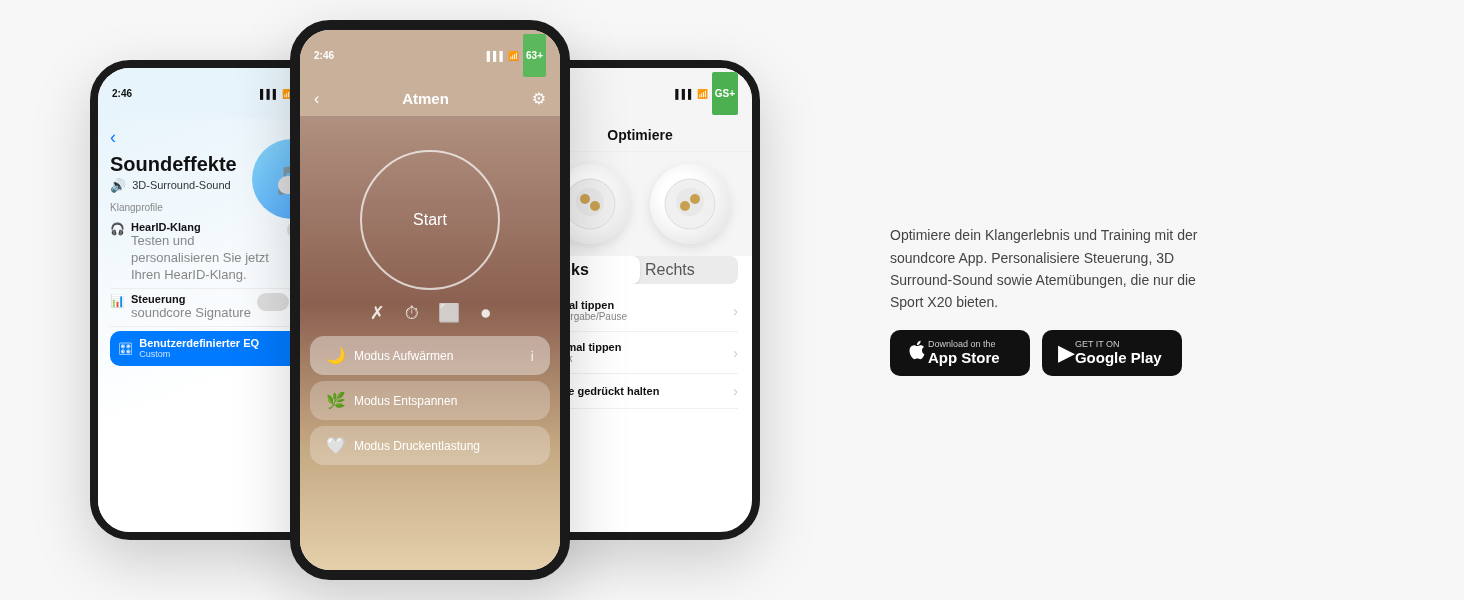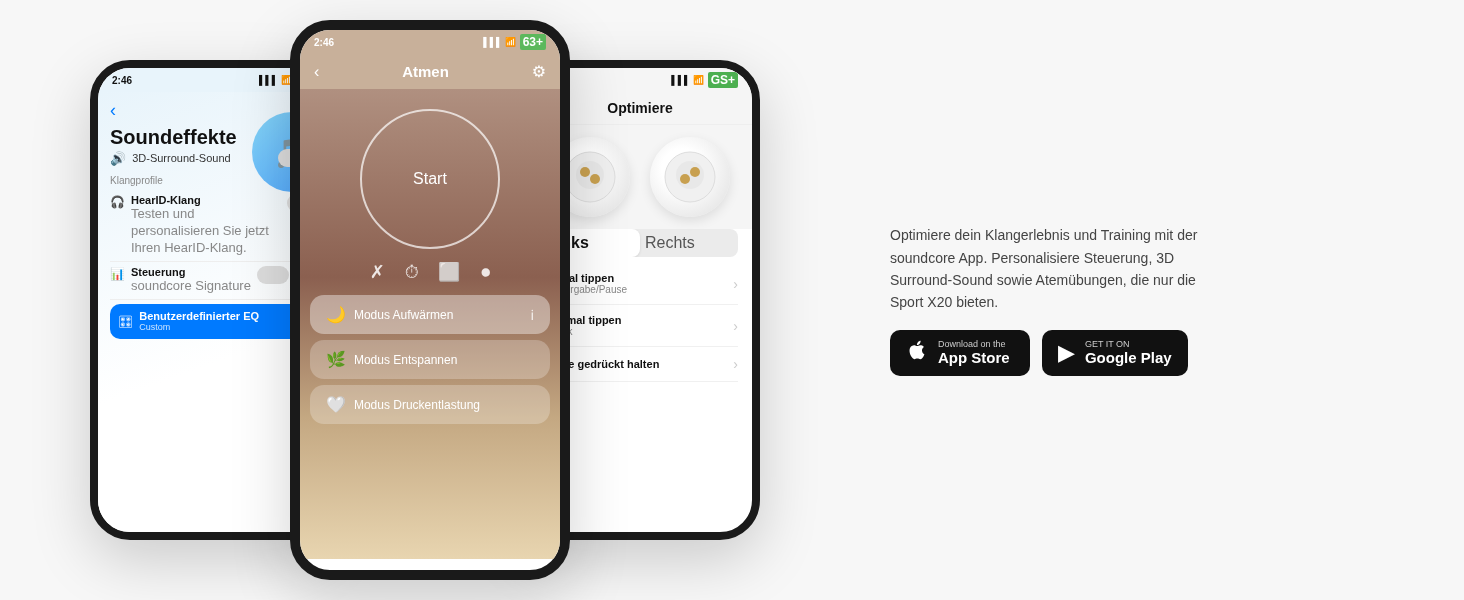--- a/index.html
+++ b/index.html
@@ -76,23 +76,23 @@
     }
     .status-icons {
       display: flex;
       align-items: center;
       gap: 3px;
       font-size: 9px;
     }
     .battery-green {
       background: #4caf50;
       color: #fff;
-      padding: 1px 3px;
+      padding: 16px 3px;
       border-radius: 2px;
-      font-size: 12px;
+      font-size: 10px;
     }
 
     
     .phone-left .status-bar { background: #e8f4fb; }
     .phone-left-content {
       background: linear-gradient(160deg, #e8f4fb 0%, #fff 60%);
       padding: 8px 12px;
       height: calc(100% - 22px);
       overflow: hidden;
     }
@@ -183,21 +183,21 @@
       text-align: center;
       flex: 1;
     }
     .atmen-header-icon { font-size: 16px; color: #fff; }
     .atmen-body {
       background: linear-gradient(180deg, #b09080 0%, #8b6050 40%, #c4a882 70%, #e8d5b0 100%);
       height: calc(100% - 70px);
       display: flex;
       flex-direction: column;
       align-items: center;
-      padding: 20px 10px 10px;
+      padding: 34px 10px 10px;
       gap: 12px;
     }
     .breathing-circle {
       width: 140px;
       height: 140px;
       border-radius: 50%;
       border: 2px solid rgba(255,255,255,0.7);
       display: flex;
       align-items: center;
       justify-content: center;
@@ -315,21 +315,20 @@
       max-width: 340px;
     }
     .store-buttons {
       display: flex;
       gap: 12px;
       flex-wrap: wrap;
     }
     .store-btn {
       display: flex;
       align-items: center;
-      gap: 10px;
       background: #111;
       color: #fff;
       border-radius: 10px;
       padding: 9px 16px;
       cursor: pointer;
       min-width: 140px;
     }
     .store-btn-icon { font-size: 22px; }
     .store-btn-text-small { font-size: 9px; color: #ccc; }
     .store-btn-text-large { font-size: 15px; font-weight: 600; }

